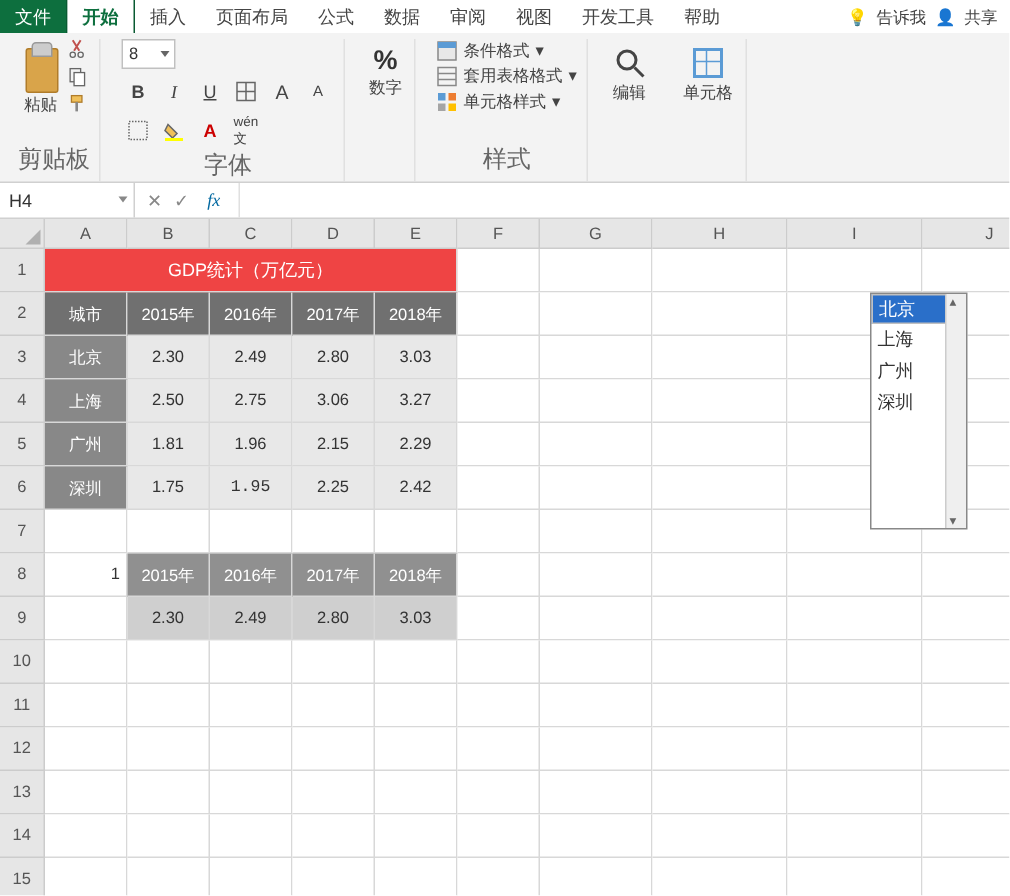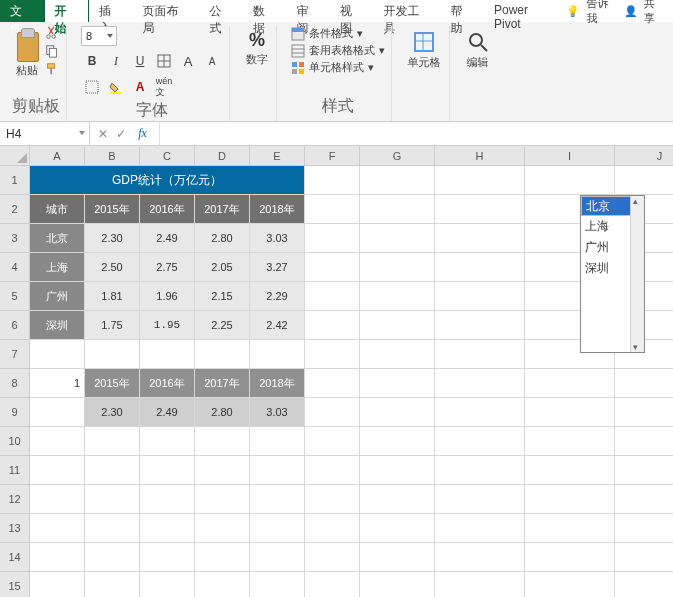--- a/index.html
+++ b/index.html
@@ -42,21 +42,21 @@
 .grid-wrap{position:relative;height:451px;overflow:hidden}
 .corner{position:absolute;left:0;top:0;width:30px;height:20px;background:#e6e6e6;border-right:1px solid #ccc;border-bottom:1px solid #ccc}
 .corner::after{content:"";position:absolute;right:2px;bottom:2px;width:0;height:0;border-left:10px solid transparent;border-bottom:10px solid #b0b0b0}
 .colhdrs{position:absolute;left:30px;top:0;display:flex;height:20px}
 .ch{background:#e6e6e6;border-right:1px solid #ccc;border-bottom:1px solid #ccc;display:flex;align-items:center;justify-content:center;font-size:11px;color:#555}
 .rowhdrs{position:absolute;left:0;top:20px;width:30px}
 .rh{height:29px;background:#e6e6e6;border-right:1px solid #ccc;border-bottom:1px solid #ccc;display:flex;align-items:center;justify-content:center;font-size:11px;color:#555}
 .cells{position:absolute;left:30px;top:20px}
 .crow{display:flex;height:29px}
 .cell{border-right:1px solid #d8d8d8;border-bottom:1px solid #d8d8d8;display:flex;align-items:center;justify-content:center;font-size:11px;background:#fff}
-.merged-title{background:#0369a1;color:#fff;font-size:12px}
+.merged-title{background:#ef4444;color:#fff;font-size:12px}
 .hcell{background:#707070;color:#fff}
 .lcell{background:#888;color:#fff}
 .dcell{background:#e8e8e8}
 .h2cell{background:#909090;color:#fff}
 .d2cell{background:#cfcfcf}
 .listbox{position:absolute;border:1px solid #888;background:#fff;width:65px;height:158px}
 .listbox .lb-item{padding:2px 4px;font-size:12px}
 .listbox .lb-item.sel{background:#2a6fc9;color:#fff}
 .listbox .sb{position:absolute;right:0;top:0;width:14px;height:100%;background:#efefef;border-left:1px solid #ccc}
 .listbox .sb::before{content:"▴";position:absolute;top:0;left:2px;font-size:9px;color:#666}
@@ -70,21 +70,20 @@
   <div class="tab file">文件</div>
   <div class="tab active">开始</div>
   <div class="tab light">插入</div>
   <div class="tab light">页面布局</div>
   <div class="tab light">公式</div>
   <div class="tab light">数据</div>
   <div class="tab light">审阅</div>
   <div class="tab light">视图</div>
   <div class="tab light">开发工具</div>
   <div class="tab light">帮助</div>
-  <div class="tab light">Power Pivot</div>
   <div class="tabs-right">
     <span>💡</span>
     <span>告诉我</span>
     <span>👤</span>
     <span>共享</span>
   </div>
 </div>
 
 <div class="ribbon">
   <div class="group">
@@ -179,39 +178,39 @@
       <div><svg width="14" height="14">
             <rect x="1" y="1" width="5" height="5" fill="#5b9bd5"></rect>
             <rect x="8" y="1" width="5" height="5" fill="#ed7d31"></rect>
             <rect x="1" y="8" width="5" height="5" fill="#a5a5a5"></rect>
             <rect x="8" y="8" width="5" height="5" fill="#ffc000"></rect>
           </svg><span>单元格样式</span> ▾</div>
     </div>
     <div class="group-label">样式</div>
   </div>
 
+  <div class="group" style="border-right:none">
+    <div class="big-btn">
+      <svg class="ic" viewBox="0 0 24 24">
+          <circle cx="10" cy="10" r="6" fill="none" stroke="#444" stroke-width="2"></circle>
+          <line x1="15" y1="15" x2="21" y2="21" stroke="#444" stroke-width="2"></line>
+        </svg>
+      <div class="lbl">编辑</div>
+    </div>
+    <div class="group-label"></div>
+  </div>
+
   <div class="group">
     <div class="big-btn">
       <svg class="ic" viewBox="0 0 24 24">
           <rect x="3" y="3" width="18" height="18" fill="none" stroke="#5b9bd5" stroke-width="2"></rect>
           <line x1="3" y1="11" x2="21" y2="11" stroke="#5b9bd5"></line>
           <line x1="11" y1="3" x2="11" y2="21" stroke="#5b9bd5"></line>
         </svg>
       <div class="lbl">单元格</div>
-    </div>
-    <div class="group-label"></div>
-  </div>
-
-  <div class="group" style="border-right:none">
-    <div class="big-btn">
-      <svg class="ic" viewBox="0 0 24 24">
-          <circle cx="10" cy="10" r="6" fill="none" stroke="#444" stroke-width="2"></circle>
-          <line x1="15" y1="15" x2="21" y2="21" stroke="#444" stroke-width="2"></line>
-        </svg>
-      <div class="lbl">编辑</div>
     </div>
     <div class="group-label"></div>
   </div>
 </div>
 
 <div class="namebox">
   <div class="nb-cell">H4</div>
   <div class="fx-btns">
     <span>✕</span>
     <span>✓</span>
@@ -281,21 +280,21 @@
         <div class="cell " style="width: 55px;"></div>
         <div class="cell " style="width: 75px;"></div>
         <div class="cell " style="width: 90px;"></div>
         <div class="cell " style="width: 90px;"></div>
         <div class="cell " style="width: 90px;"></div>
       </div>
       <div class="crow">
         <div class="cell lcell" style="width: 55px;">上海</div>
         <div class="cell dcell" style="width: 55px;">2.50</div>
         <div class="cell dcell" style="width: 55px;">2.75</div>
-        <div class="cell dcell" style="width: 55px;">2.05</div>
+        <div class="cell dcell" style="width: 55px;">3.06</div>
         <div class="cell dcell" style="width: 55px;">3.27</div>
         <div class="cell " style="width: 55px;"></div>
         <div class="cell " style="width: 75px;"></div>
         <div class="cell " style="width: 90px;"></div>
         <div class="cell " style="width: 90px;"></div>
         <div class="cell " style="width: 90px;"></div>
       </div>
       <div class="crow">
         <div class="cell lcell" style="width: 55px;">广州</div>
         <div class="cell dcell" style="width: 55px;">1.81</div>

